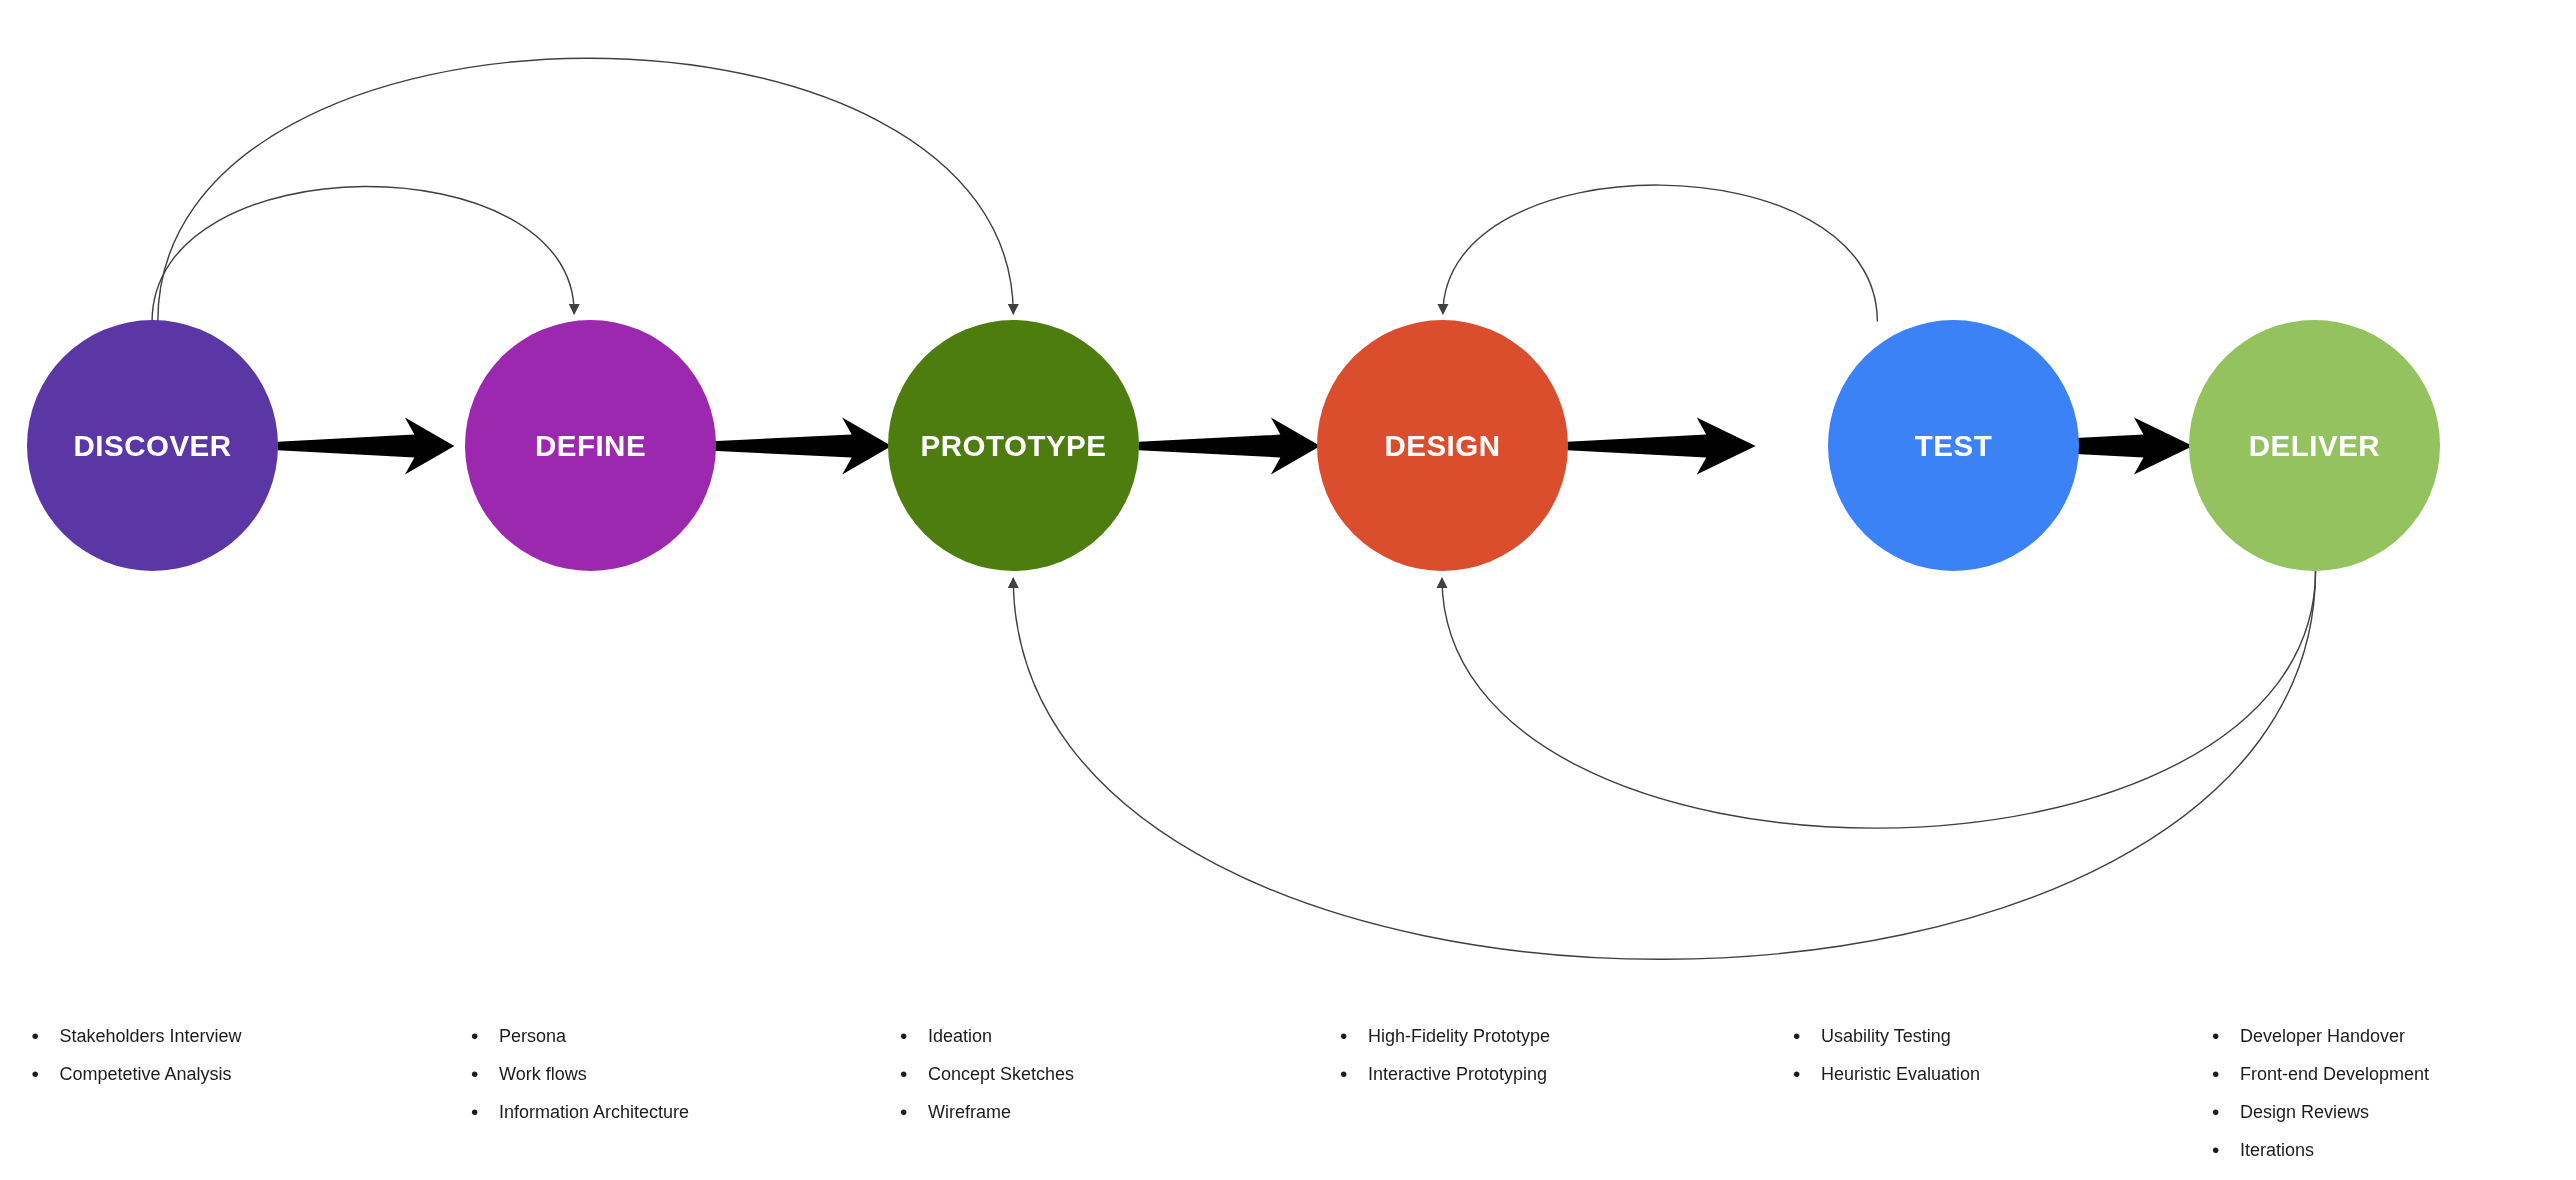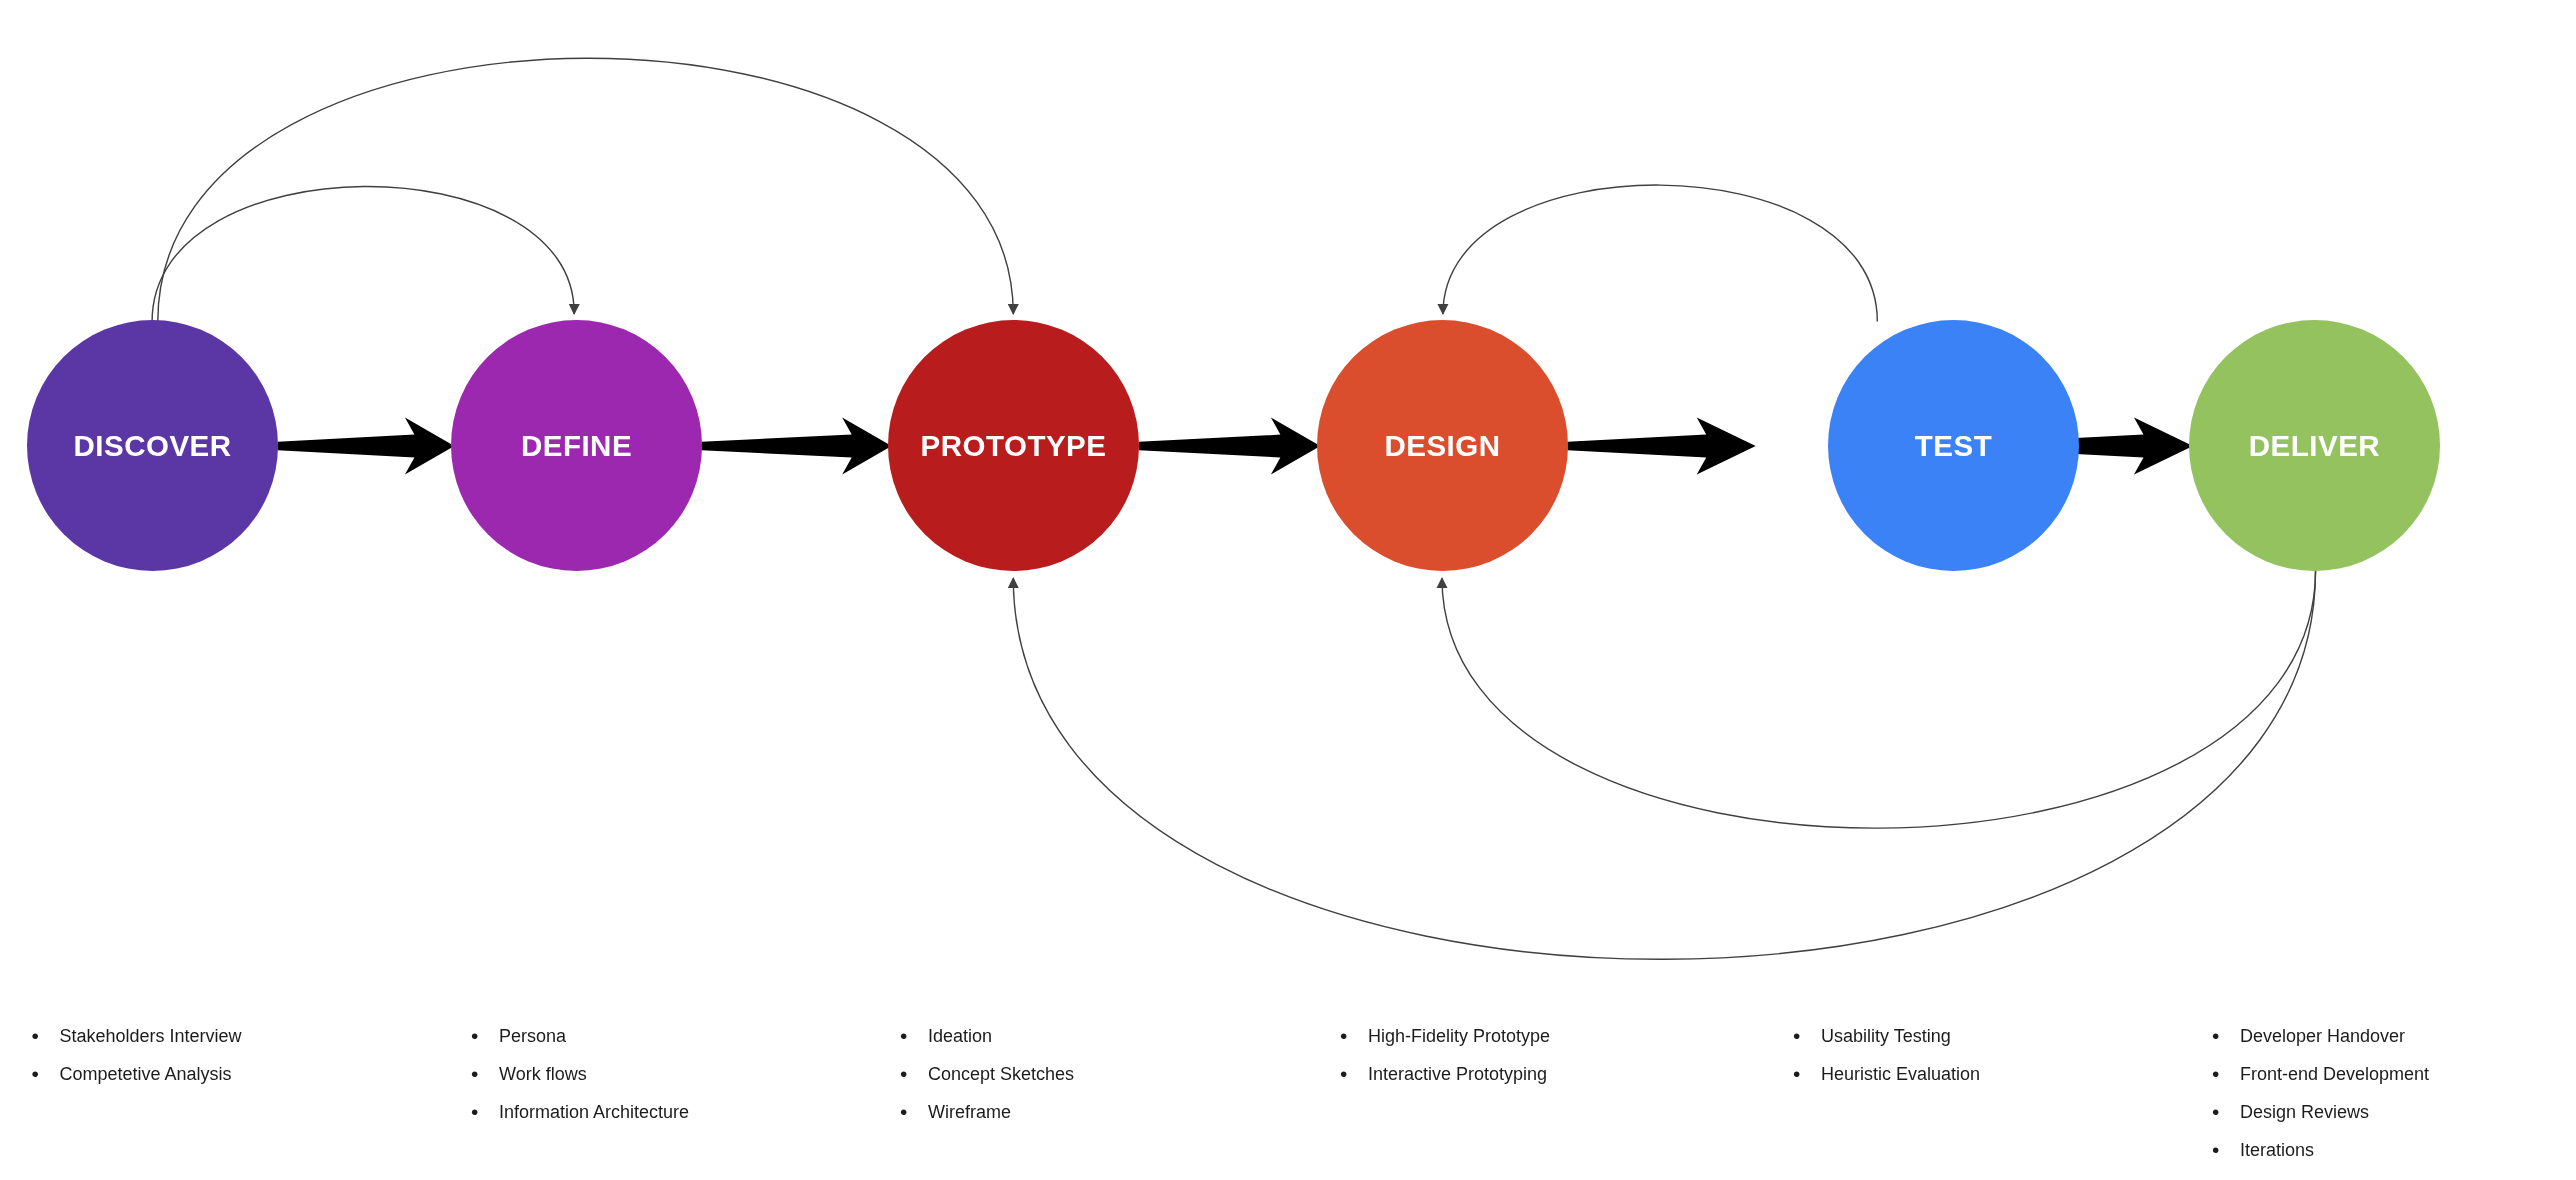--- a/index.html
+++ b/index.html
@@ -98,24 +98,24 @@
     <polygon class="flow-arrow" points="292,464.5 436,457 426,439 478,469 426,499 436,481 292,473.5"></polygon>
     <polygon class="flow-arrow" points="738,464.5 896,457 886,439 938,469 886,499 896,481 738,473.5"></polygon>
     <polygon class="flow-arrow" points="1198,464.5 1347,457 1337,439 1389,469 1337,499 1347,481 1198,473.5"></polygon>
     <polygon class="flow-arrow" points="1649,464.5 1795,457 1785,439 1847,469 1785,499 1795,481 1649,473.5"></polygon>
     <polygon class="flow-arrow" points="2107,464.5 2255,457 2245,439 2307,469 2245,499 2255,481 2107,473.5"></polygon>
   </svg>
 
   <div class="node" style="left: 27px; background-color: rgb(91, 55, 166);">
     <span class="node-label">DISCOVER</span>
   </div>
-  <div class="node" style="left: 451px; background-color: rgb(156, 40, 176);">
+  <div class="node" style="left: 465px; background-color: rgb(156, 40, 176);">
     <span class="node-label">DEFINE</span>
   </div>
-  <div class="node" style="left: 888px; background-color: #b91c1c;">
+  <div class="node" style="left: 888px; background-color: #4d7c0f;">
     <span class="node-label">PROTOTYPE</span>
   </div>
   <div class="node" style="left: 1317px; background-color: rgb(218, 77, 45);">
     <span class="node-label">DESIGN</span>
   </div>
   <div class="node" style="left: 1828px; background-color: #3b82f6;">
     <span class="node-label">TEST</span>
   </div>
   <div class="node" style="left: 2189px; background-color: rgb(147, 194, 95);">
     <span class="node-label">DELIVER</span>

